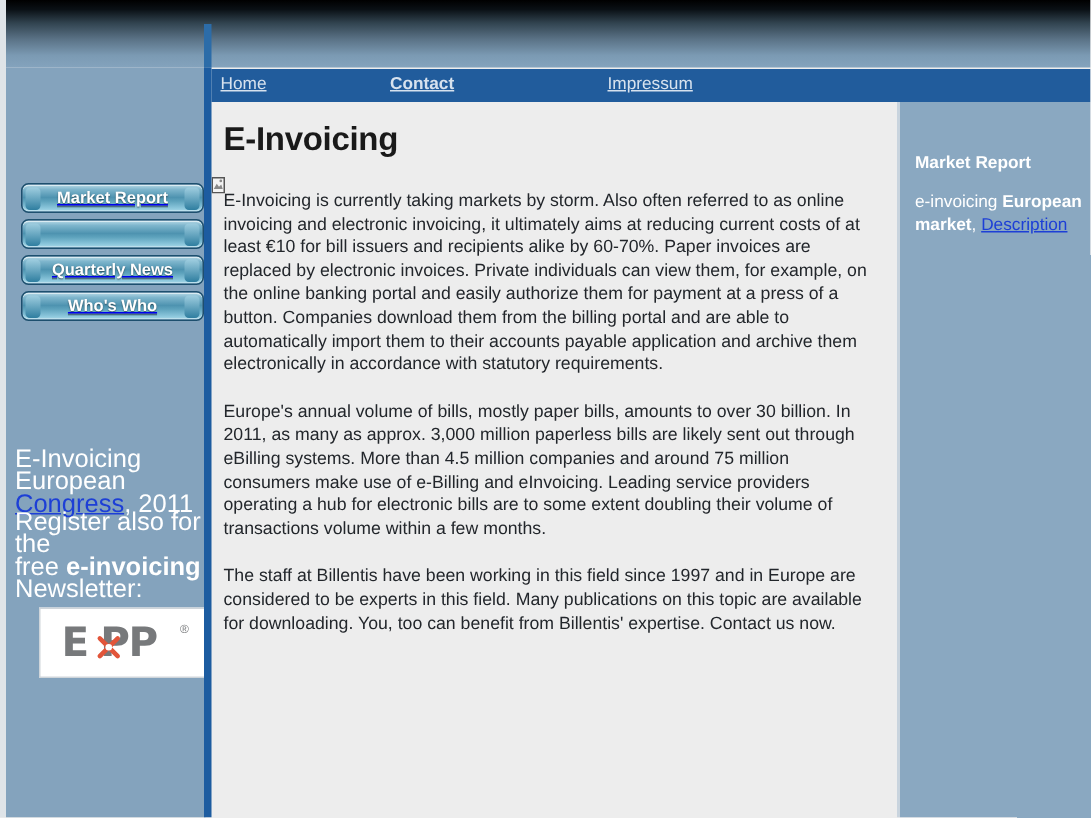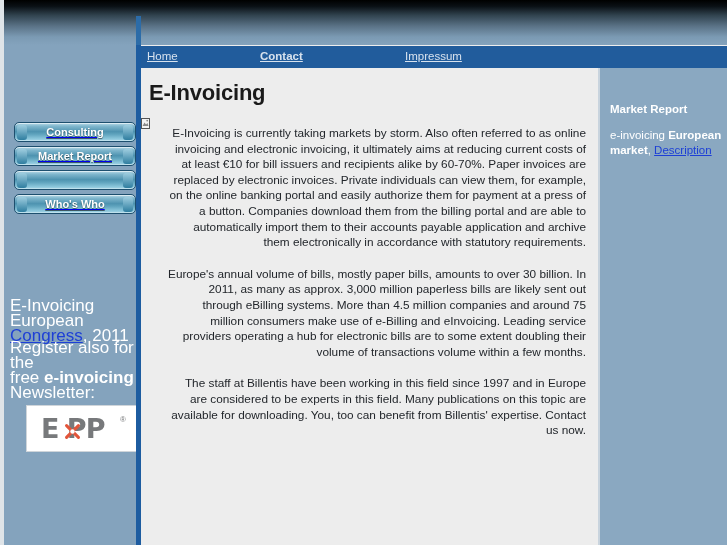--- a/index.html
+++ b/index.html
@@ -219,25 +219,25 @@
     padding: 12px 12px 0 8px;
   }
   h1.page-title {
     margin: 0 0 20px 0;
     font-size: 22px;
     font-weight: bold;
     color: #1a1a1a;
     letter-spacing: -0.2px;
   }
   p.para {
-    margin: 0 0 16px 17px;
+    margin: 0 0 16px 0;
     font-size: 11.8px;
     line-height: 15.6px;
     color: #22262b;
-    text-align: right;
+    text-align: left;
   }
 
   
   .right-sidebar {
     position: absolute;
     left: 600px; top: 68px;
     width: 127px; height: 477px;
     background: #8aa8c1;
     z-index: 3;
   }
@@ -280,37 +280,37 @@
 </head>
 <body>
 
 <div id="page">
 
   <div class="left-edge"></div>
 
   <div class="left-sidebar">
 
     <div class="nav-buttons">
-      <a class="nav-btn" href="#">
-        <span class="cap-l"></span>
-        <span class="cap-r"></span>
-        <span class="lbl">Consulting</span>
-      </a>
       <a class="nav-btn" href="#">
         <span class="cap-l"></span>
         <span class="cap-r"></span>
         <span class="lbl">Market Report</span>
       </a>
       <a class="nav-btn" href="#">
         <span class="cap-l"></span>
         <span class="cap-r"></span>
       </a>
       <a class="nav-btn" href="#">
         <span class="cap-l"></span>
         <span class="cap-r"></span>
+        <span class="lbl">Quarterly News</span>
+      </a>
+      <a class="nav-btn" href="#">
+        <span class="cap-l"></span>
+        <span class="cap-r"></span>
         <span class="lbl">Who's Who</span>
       </a>
     </div>
 
     <div class="sb-text block1"><span>E-Invoicing  European </span><a href="#">Congress</a><span>, 2011</span></div>
 
     <div class="sb-text block2"><span>Register also for the</span><br><span>free </span><b>e-invoicing</b><br><span>Newsletter:</span></div>
 
     <div class="expp-box">
       <span class="expp-mark">E&nbsp;PP</span>

